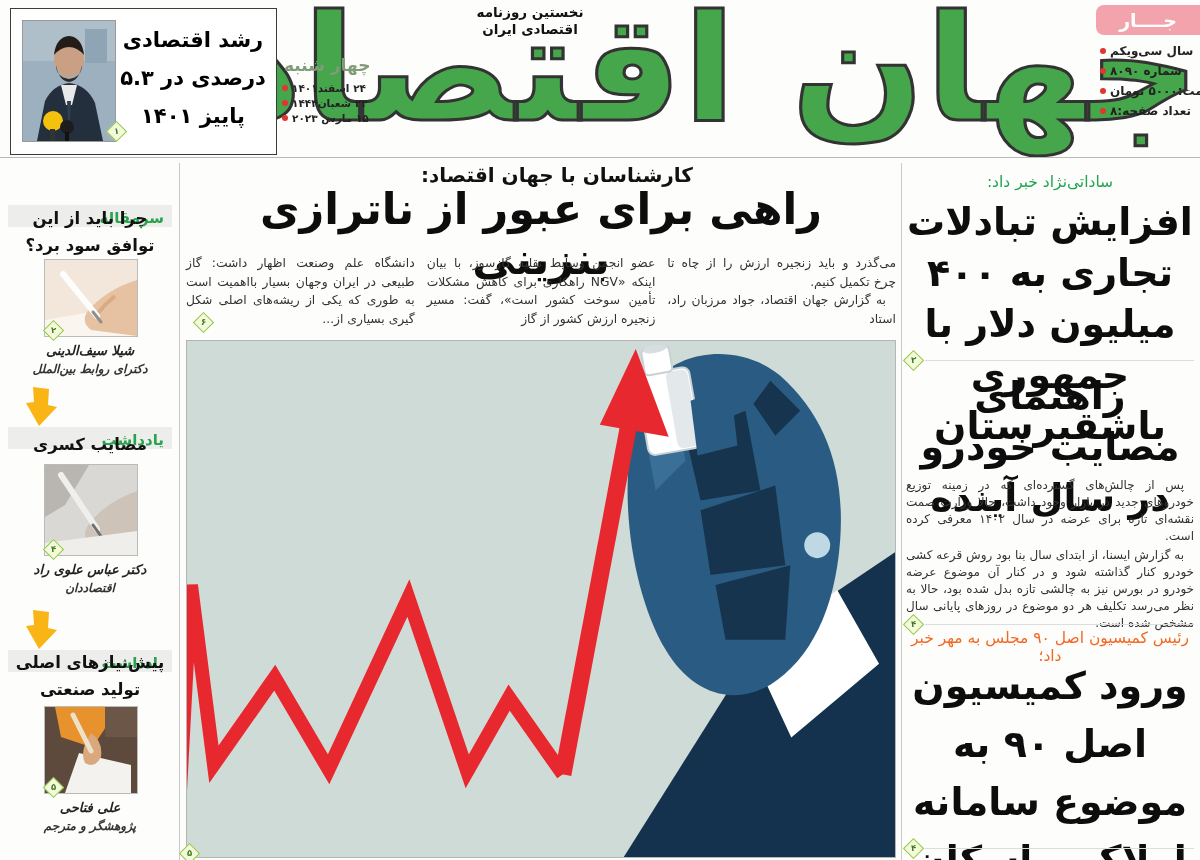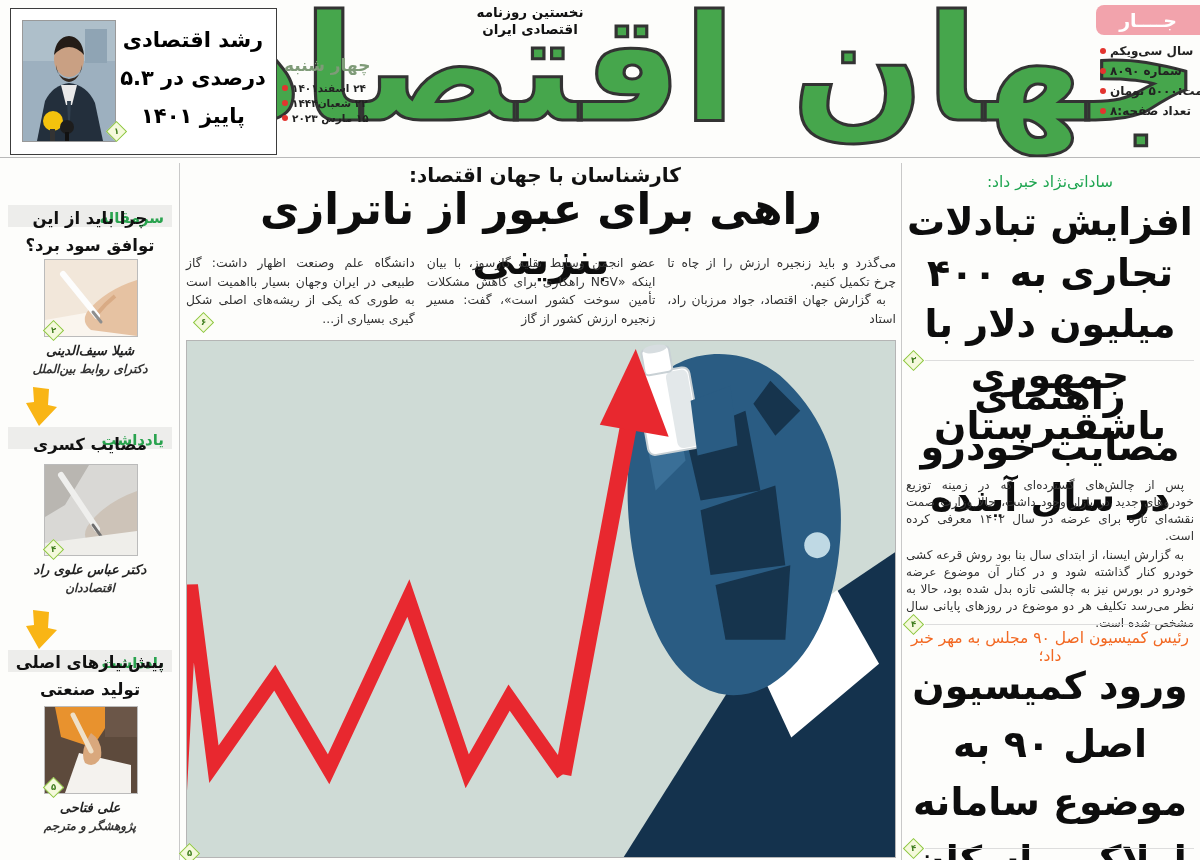--- a/index.html
+++ b/index.html
@@ -36,21 +36,21 @@
   .sec-label{position:absolute;right:8px;top:0;font-size:15px;line-height:26px;font-weight:bold;color:#2aa34f;direction:rtl;}
   .yarrow{position:absolute;left:16px;width:34px;height:40px;z-index:3;}
   .s-title{position:absolute;left:0;width:164px;text-align:center;font-weight:bold;color:#111;font-size:16.5px;line-height:27px;direction:rtl;}
   .s-photo{position:absolute;left:36px;width:92px;border:1px solid #bbb;}
   .s-author{position:absolute;left:0;width:164px;text-align:center;direction:rtl;font-style:italic;}
   .s-author .nm{font-size:13px;font-weight:bold;color:#222;line-height:19px;}
   .s-author .rl{font-size:12px;color:#333;line-height:18px;font-weight:bold;}
   .s-pg{position:absolute;z-index:4;}
   
   .lead{left:186px;top:160px;width:710px;height:700px;}
-  .l-kicker{position:absolute;left:4px;top:3px;width:710px;text-align:center;font-size:20px;font-weight:bold;color:#111;direction:rtl;}
+  .l-kicker{position:absolute;left:16px;top:3px;width:710px;text-align:center;font-size:20px;font-weight:bold;color:#111;direction:rtl;}
   .l-head{position:absolute;left:0;top:24px;width:710px;text-align:center;font-size:43px;font-weight:bold;color:#0d0d0d;direction:rtl;letter-spacing:-1px;}
   .l-body{position:absolute;left:0;top:94px;width:710px;height:82px;display:flex;gap:12px;direction:rtl;}
   .l-col{flex:1;font-size:12.3px;line-height:18.5px;color:#333;text-align:justify;direction:rtl;}
   .l-col p{margin:0;}
   .l-col p+p{text-indent:10px;}
   .illus{position:absolute;left:0;top:180px;width:708px;height:516px;border:1px solid #b5b5b5;background:#cfdbd6;}
   
   .banner{left:172px;top:762px;width:420px;height:82px;background:#f7b50c;z-index:8;text-align:center;direction:rtl;}
   .banner span{font-size:33px;font-weight:bold;color:#1c1c1c;line-height:82px;}
   .fold{position:absolute;left:4px;bottom:-14px;width:0;height:0;border-top:15px solid #151515;border-left:15px solid transparent;}

